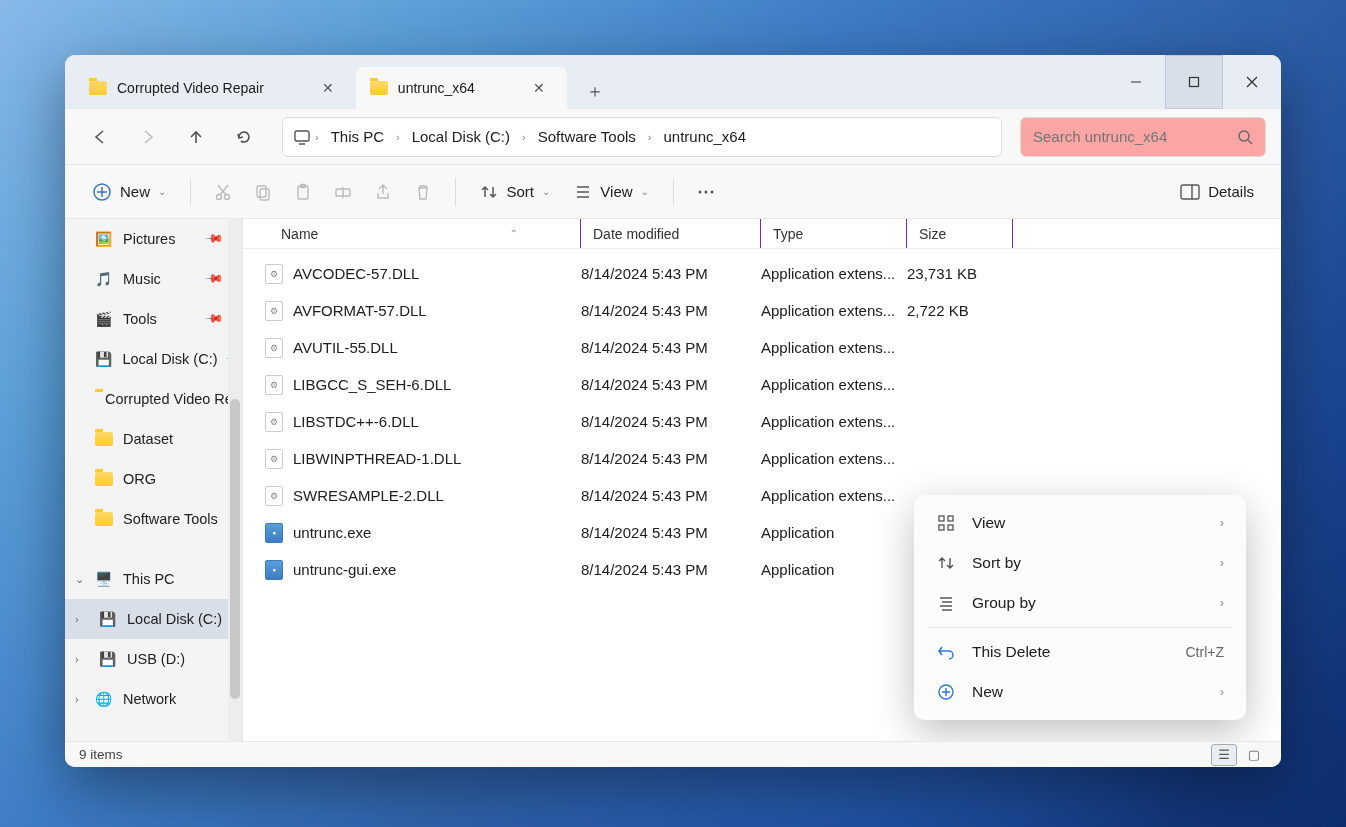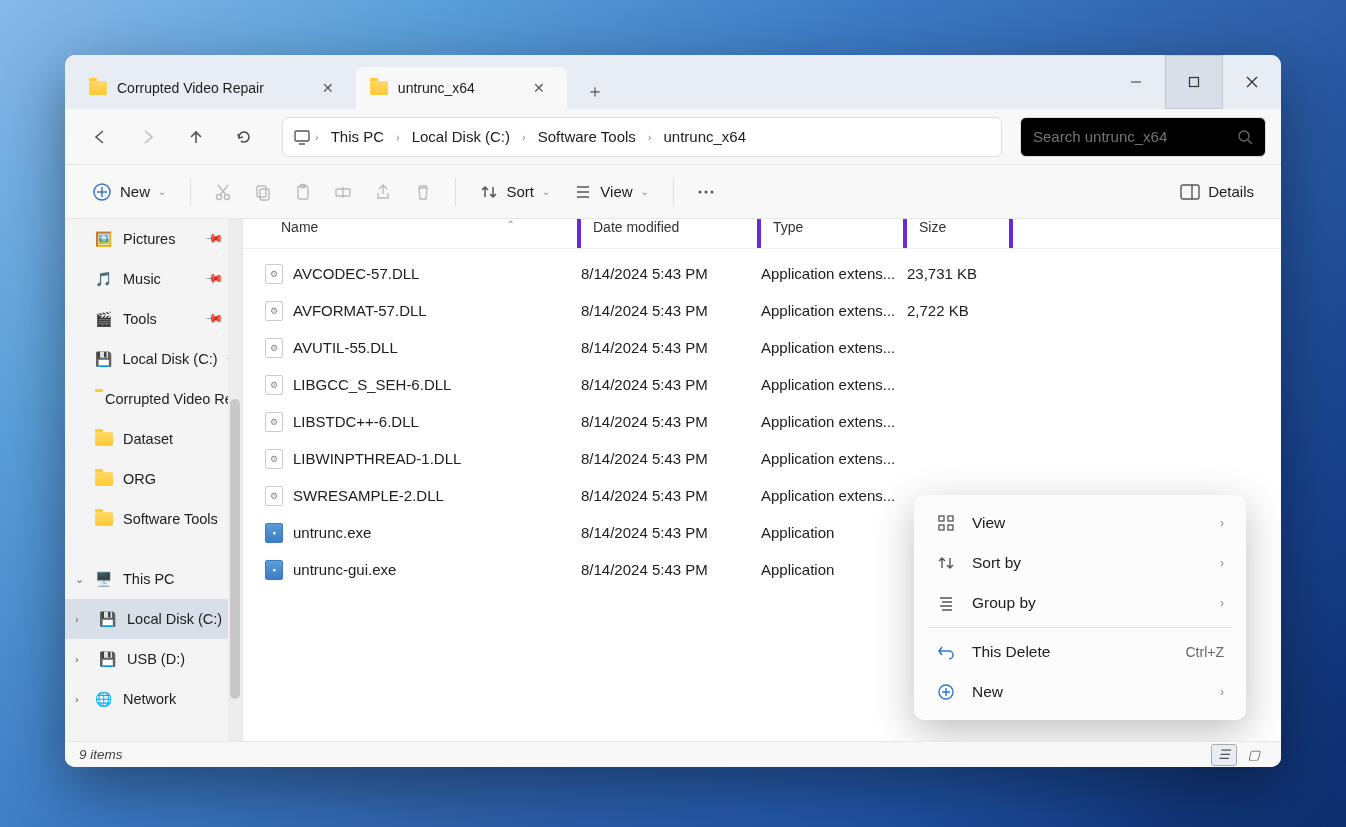--- a/index.html
+++ b/index.html
@@ -18,61 +18,61 @@
 .new-tab { width:36px; height:36px; display:flex; align-items:center; justify-content:center; margin:8px 0 0 10px; font-size:18px; color:#555; border-radius:6px; }
 .window-controls { display:flex; }
 .wctrl { width:58px; display:flex; align-items:center; justify-content:center; color:#333; font-size:14px; }
 .wctrl.maximize { background:#d8dfe8; box-shadow:inset 0 0 0 1px rgba(0,0,0,0.1); }
 .navbar { display:flex; align-items:center; height:56px; background:#f8f8f8; padding:0 15px; gap:8px; border-bottom:1px solid #e6e6e6; }
 .nav-btn { width:40px; height:40px; display:flex; align-items:center; justify-content:center; color:#555; border-radius:6px; }
 .nav-btn.disabled { color:#bbb; }
 .breadcrumb { flex:1; display:flex; align-items:center; height:40px; padding:0 10px; background:#fff; border:1px solid #ddd; border-radius:6px; gap:4px; margin:0 10px; }
 .bc-item { padding:4px 8px; font-size:15px; color:#202020; border-radius:4px; cursor:pointer; }
 .bc-sep { color:#888; font-size:11px; }
-.search-box { width:246px; height:40px; display:flex; align-items:center; background:#000000; border:1px solid #ddd; border-radius:6px; padding:0 12px; }
+.search-box { width:246px; height:40px; display:flex; align-items:center; background:#fca5a5; border:1px solid #ddd; border-radius:6px; padding:0 12px; }
 .search-box input { border:none; outline:none; flex:1; font-size:15px; color:#666; background:transparent; }
 .toolbar { display:flex; align-items:center; height:54px; background:#f8f8f8; padding:0 15px; border-bottom:1px solid #e6e6e6; }
 .tb-btn { display:flex; align-items:center; gap:8px; padding:8px 12px; font-size:15px; color:#202020; border-radius:6px; }
 .tb-sep { width:1px; height:28px; background:#ddd; margin:0 12px; }
 .tb-icon { width:40px; height:40px; display:flex; align-items:center; justify-content:center; color:#555; }
 .tb-icon.dis { color:#bbb; }
 .tb-spacer { flex:1; }
 .content { flex:1; display:flex; overflow:hidden; position:relative; }
 .sidebar { width:178px; background:#f4f4f4; overflow-y:auto; border-right:1px solid #e6e6e6; position:relative; }
 .sb-scrollbar { position:absolute; right:0; top:0; width:14px; height:100%; background:#ededed; }
 .sb-thumb { position:absolute; right:2px; top:180px; width:10px; height:300px; background:#c8c8c8; border-radius:5px; }
 .sb-item { display:flex; align-items:center; height:40px; padding:0 0 0 30px; gap:10px; font-size:14.5px; color:#202020; white-space:nowrap; overflow:hidden; }
 .sb-item.indent { padding-left:34px; }
 .sb-item.sel { background:#d8dfe8; }
 .sb-item .chev { position:absolute; left:10px; font-size:11px; color:#666; }
 .sb-item .pin { margin-left:auto; margin-right:20px; color:#888; font-size:12px; transform:rotate(45deg); }
 .sb-icon { width:18px; height:18px; display:flex; align-items:center; justify-content:center; font-size:14px; }
 .main { flex:1; background:#fff; position:relative; }
 .columns { display:flex; height:30px; border-bottom:1px solid #eee; font-size:14px; color:#333; }
-.col { display:flex; align-items:flex-start; padding:0 12px; border-right:4px solid #6d28d9; }
+.col { display:flex; align-items:center; padding:0 12px; border-right:1px solid #6d28d9; }
 .col.name { width:338px; padding-left:38px; }
 .col.date { width:180px; }
 .col.type { width:146px; }
 .col.size { width:106px; }
 .sort-arrow { font-size:10px; color:#888; margin-left:auto; margin-right:50px; }
 .file-list { padding-top:6px; }
 .file-row { display:flex; align-items:center; height:37px; font-size:15px; color:#202020; }
 .file-row .fname { width:338px; display:flex; align-items:center; padding-left:22px; gap:10px; }
 .file-row .fdate { width:180px; }
 .file-row .ftype { width:146px; white-space:nowrap; overflow:hidden; text-overflow:ellipsis; }
 .file-row .fsize { width:106px; text-align:left; padding-right:16px; }
 .file-ico { width:18px; height:20px; background:#fff; border:1px solid #ccc; border-radius:2px; position:relative; display:flex; align-items:center; justify-content:center; font-size:9px; color:#888; }
 .file-ico.exe { background:linear-gradient(#5a9fd8,#3d7bc4); border-color:#3d7bc4; color:#fff; }
 .context-menu { position:absolute; right:35px; top:276px; width:332px; background:#fcfcfc; border-radius:10px; box-shadow:0 12px 40px rgba(0,0,0,0.25); padding:8px; z-index:100; }
 .cm-item { display:flex; align-items:center; height:40px; padding:0 14px; border-radius:6px; font-size:15.5px; color:#202020; gap:16px; }
 .cm-sep { height:1px; background:#e4e4e4; margin:4px 6px; }
 .cm-icon { width:20px; display:flex; justify-content:center; color:#555; }
 .cm-shortcut { margin-left:auto; font-size:14px; color:#666; }
 .cm-chevron { margin-left:auto; font-size:12px; color:#888; }
-.status { height:26px; display:flex; align-items:center; padding:0 14px; font-size:13.5px; color:#444; background:#f8f8f8; border-top:1px solid #e6e6e6;font-style:italic; }
+.status { height:26px; display:flex; align-items:center; padding:0 14px; font-size:13.5px; color:#444; background:#f8f8f8; border-top:1px solid #e6e6e6; }
 .view-toggle { margin-left:auto; display:flex; gap:4px; }
 .vt-btn { width:26px; height:22px; display:flex; align-items:center; justify-content:center; border:1px solid transparent; border-radius:3px; color:#555; font-size:13px; }
 .vt-btn.active { border-color:#aaa; background:#e8edf3; }
 svg { display:block; }
 </style>
 </head>
 <body>
 
 <div class="window">
 

